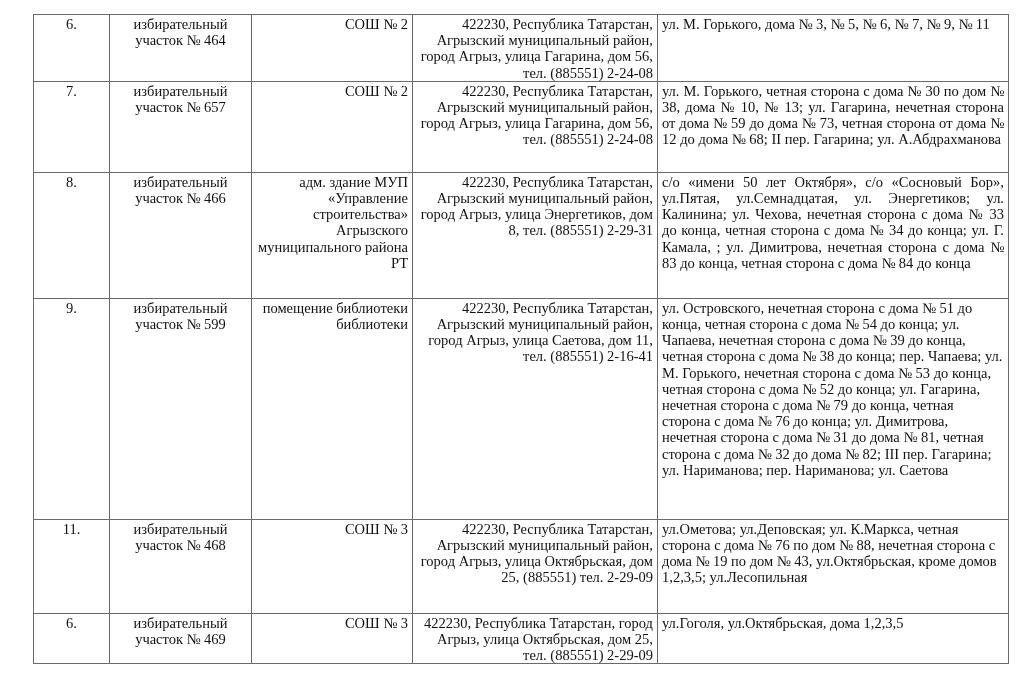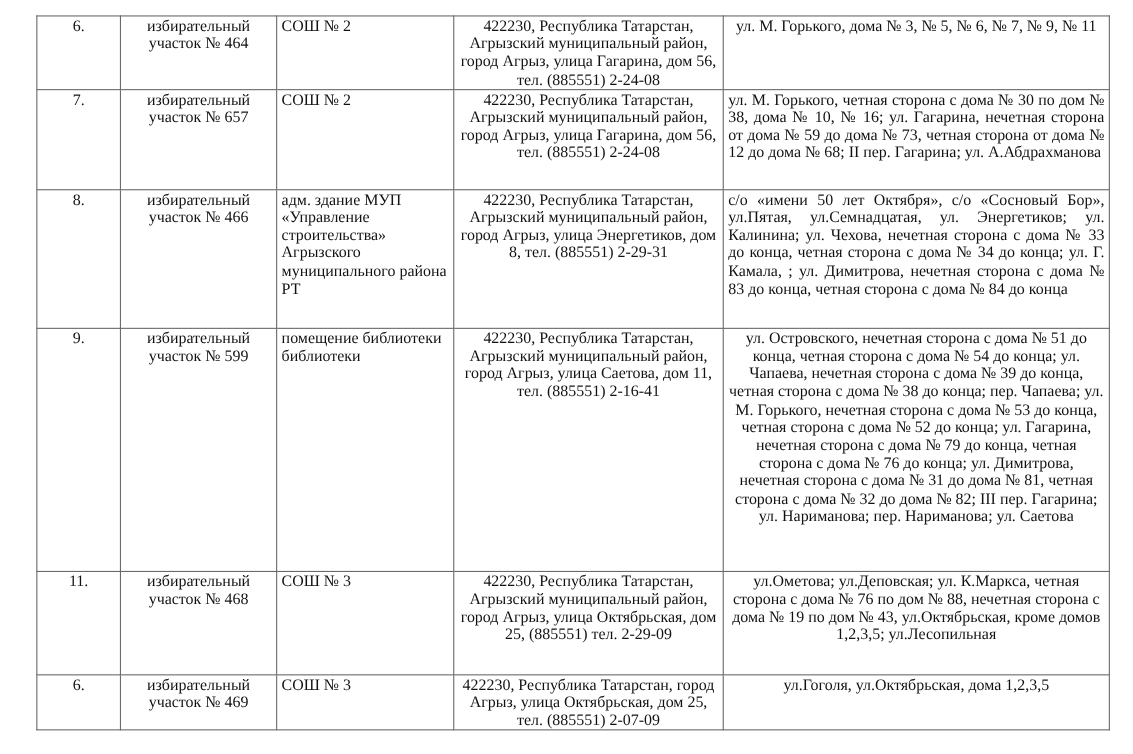--- a/index.html
+++ b/index.html
@@ -12,24 +12,24 @@
   }
   table.precincts td {
     border: 1.5px solid #6a6a6a;
     vertical-align: top;
     padding: 1px 4px 0 4px;
     font-size: 14.5px;
     line-height: 16.2px;
   }
   td.c-num { text-align: center; padding-right: 12px; }
   td.c-prec { text-align: center; font-family: Liberation Serif, serif; }
-  td.c-place { text-align: left; }
-  td.c-addr { text-align: center; padding-left: 3px; }
+  td.c-place { text-align: right; }
+  td.c-addr { text-align: right; padding-left: 3px; }
   td.c-terr { text-align: justify; font-size: 15.2px; line-height: 18.1px; padding-left: 4px; padding-right: 4px; }
-  td.c-terr.left { text-align: center; }
+  td.c-terr.left { text-align: left; }
   col.w1 { width: 76px; }
   col.w2 { width: 142px; }
   col.w3 { width: 161px; }
   col.w4 { width: 245px; }
   col.w5 { width: 351px; }
   tr.r1 td { height: 63px; }
   tr.r2 td { height: 89px; }
   tr.r3 td { height: 124px; }
   tr.r4 td { height: 219px; }
   tr.r5 td { height: 92px; }
@@ -52,21 +52,21 @@
       <td class="c-prec">избирательный участок № 464</td>
       <td class="c-place">СОШ № 2</td>
       <td class="c-addr">422230, Республика Татарстан, Агрызский муниципальный район, город Агрыз, улица Гагарина, дом 56, тел. (885551) 2-24-08</td>
       <td class="c-terr left">ул. М. Горького, дома № 3, № 5, № 6, № 7, № 9, № 11</td>
     </tr>
     <tr class="r2">
       <td class="c-num">7.</td>
       <td class="c-prec">избирательный участок № 657</td>
       <td class="c-place">СОШ № 2</td>
       <td class="c-addr">422230, Республика Татарстан, Агрызский муниципальный район, город Агрыз, улица Гагарина, дом 56, тел. (885551) 2-24-08</td>
-      <td class="c-terr">ул. М. Горького, четная сторона с дома № 30 по дом № 38, дома № 10, № 16; ул. Гагарина, нечетная сторона от дома № 59 до дома № 73, четная сторона от дома № 12 до дома № 68; II пер. Гагарина; ул. А.Абдрахманова</td>
+      <td class="c-terr">ул. М. Горького, четная сторона с дома № 30 по дом № 38, дома № 10, № 13; ул. Гагарина, нечетная сторона от дома № 59 до дома № 73, четная сторона от дома № 12 до дома № 68; II пер. Гагарина; ул. А.Абдрахманова</td>
     </tr>
     <tr class="r3">
       <td class="c-num">8.</td>
       <td class="c-prec">избирательный участок № 466</td>
       <td class="c-place">адм. здание МУП «Управление строительства» Агрызского муниципального района РТ</td>
       <td class="c-addr">422230, Республика Татарстан, Агрызский муниципальный район, город Агрыз, улица Энергетиков, дом 8, тел. (885551) 2-29-31</td>
       <td class="c-terr">с/о «имени 50 лет Октября», с/о «Сосновый Бор», ул.Пятая, ул.Семнадцатая, ул. Энергетиков; ул. Калинина; ул. Чехова, нечетная сторона с дома № 33 до конца, четная сторона с дома № 34 до конца; ул. Г. Камала, ; ул. Димитрова, нечетная сторона с дома № 83 до конца, четная сторона с дома № 84 до конца</td>
     </tr>
     <tr class="r4">
       <td class="c-num">9.</td>
@@ -79,17 +79,17 @@
       <td class="c-num">11.</td>
       <td class="c-prec">избирательный участок № 468</td>
       <td class="c-place">СОШ № 3</td>
       <td class="c-addr">422230, Республика Татарстан, Агрызский муниципальный район, город Агрыз, улица Октябрьская, дом 25, (885551) тел. 2-29-09</td>
       <td class="c-terr left">ул.Ометова; ул.Деповская; ул. К.Маркса, четная сторона с дома № 76 по дом № 88, нечетная сторона с дома № 19 по дом № 43, ул.Октябрьская, кроме домов 1,2,3,5; ул.Лесопильная</td>
     </tr>
     <tr class="r6">
       <td class="c-num">6.</td>
       <td class="c-prec">избирательный участок № 469</td>
       <td class="c-place">СОШ № 3</td>
-      <td class="c-addr">422230, Республика Татарстан, город Агрыз, улица Октябрьская, дом 25, тел. (885551) 2-07-09</td>
+      <td class="c-addr">422230, Республика Татарстан, город Агрыз, улица Октябрьская, дом 25, тел. (885551) 2-29-09</td>
       <td class="c-terr left">ул.Гоголя, ул.Октябрьская, дома 1,2,3,5</td>
     </tr>
   </tbody>
 </table>
 
 </body></html>

